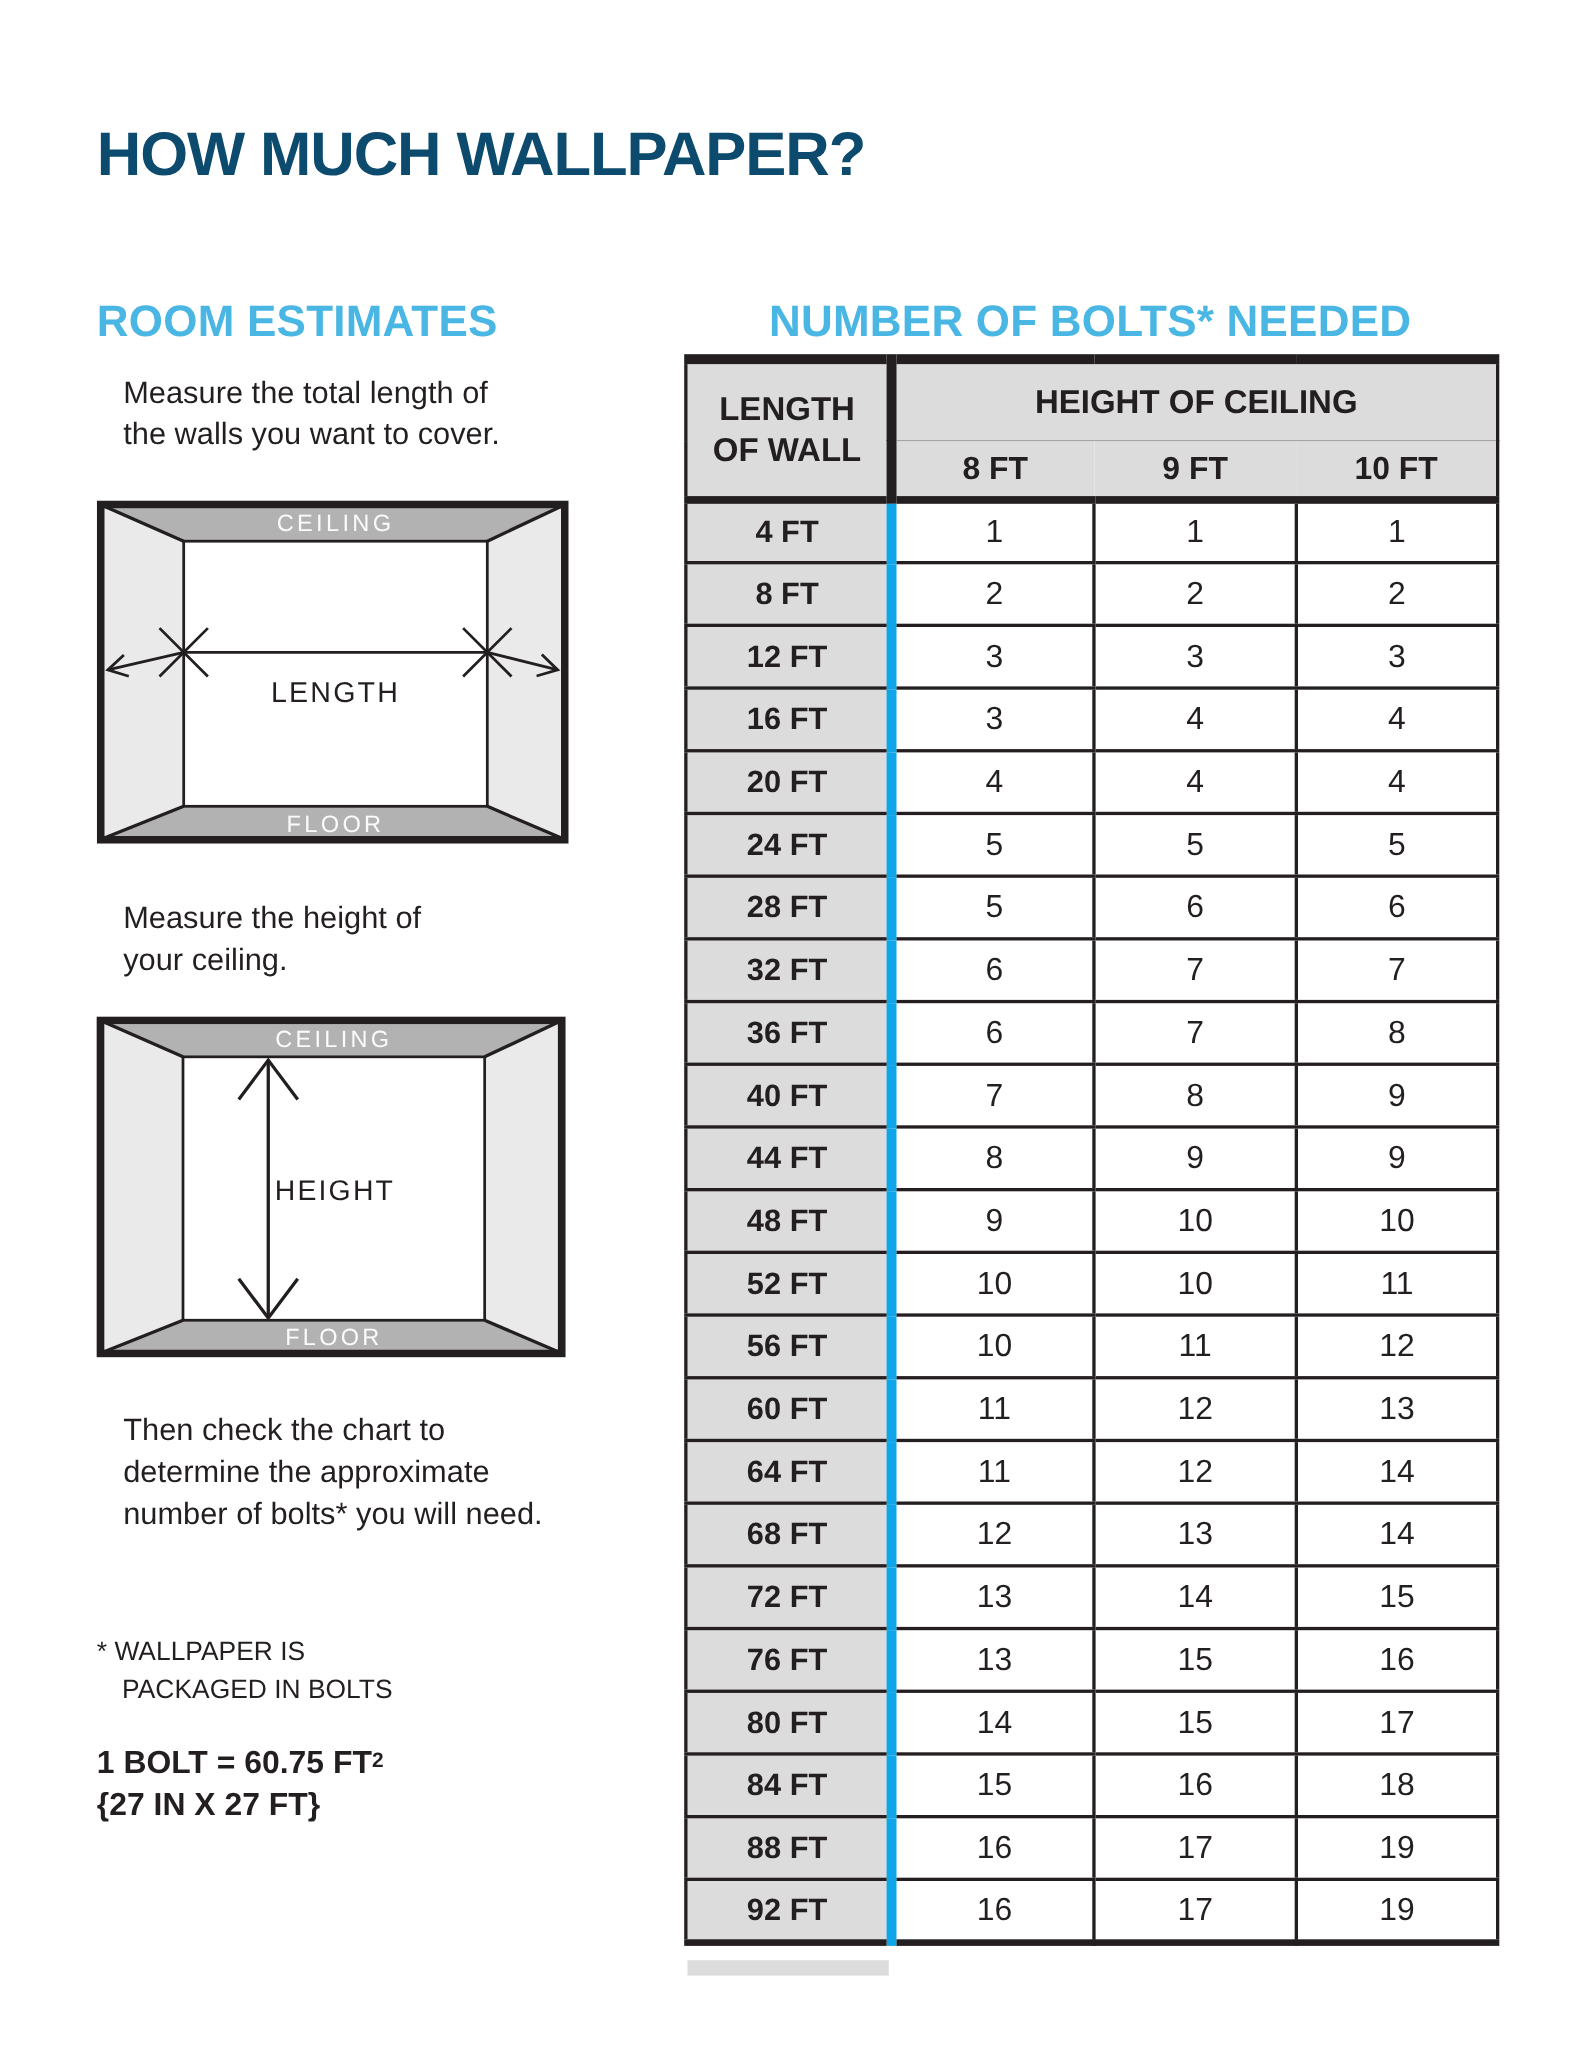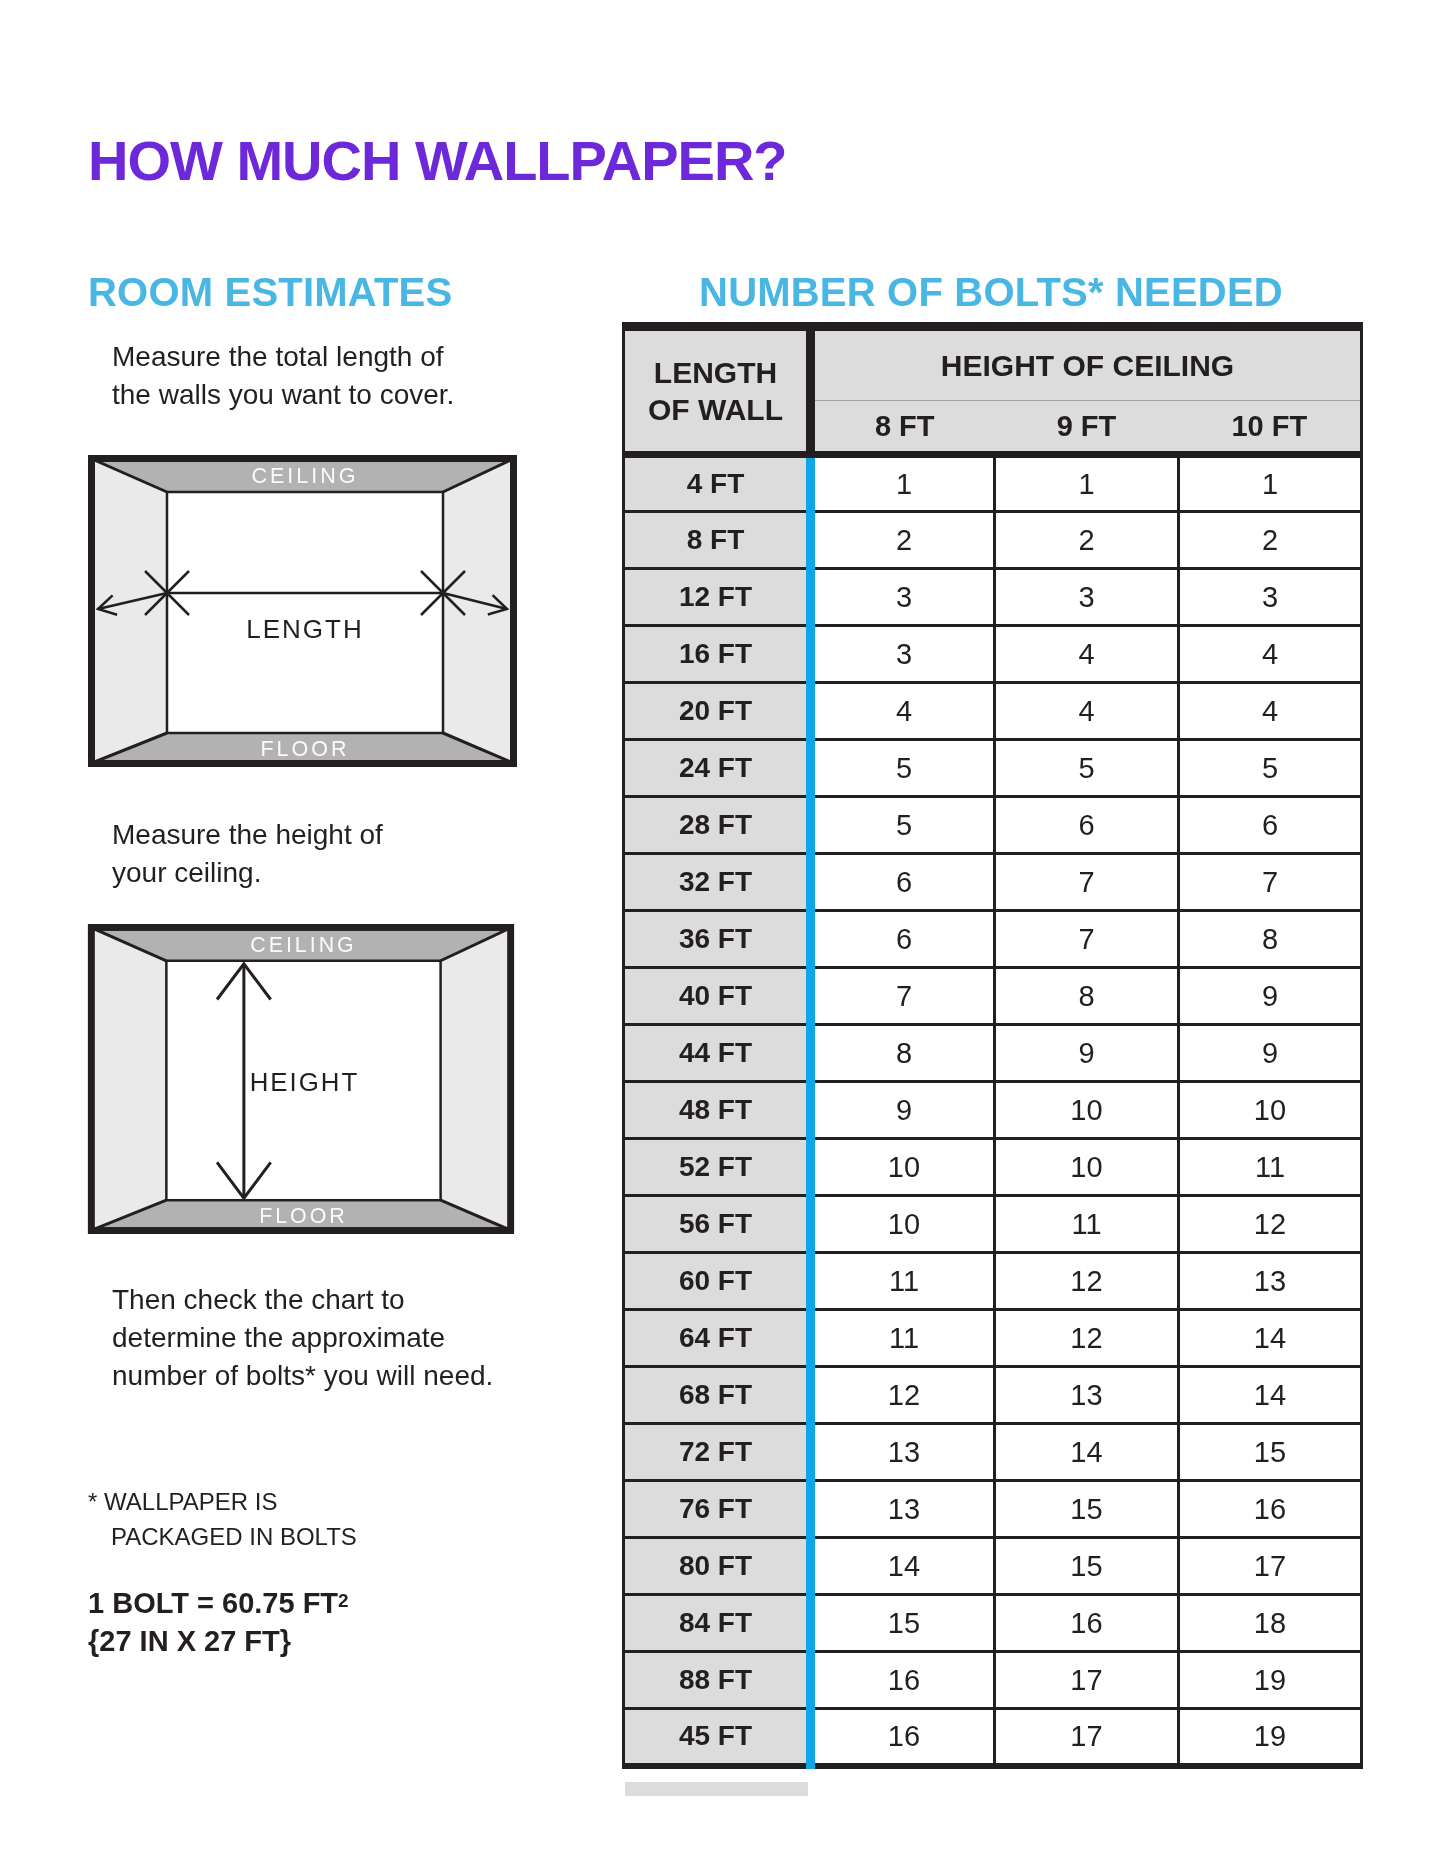--- a/index.html
+++ b/index.html
@@ -2,22 +2,22 @@
 <html><head>
 <meta charset="utf-8">
 <style>
   * { margin:0; padding:0; box-sizing:border-box; }
   body { background:#ffffff; }
   .page {
     position:relative; width:1445px; height:1870px; background:#ffffff;
     font-family:"Liberation Sans", sans-serif; color:#231f20; overflow:hidden;
   }
   .page-title {
-    position:absolute; left:88px; top:128px;
-    font-size:56px; font-weight:bold; letter-spacing:-1px; color:#6d28d9;
+    position:absolute; left:88px; top:107px;
+    font-size:56px; font-weight:bold; letter-spacing:-1px; color:#0c4a6e;
     white-space:nowrap;
   }
   .section-heading {
     position:absolute; font-size:40px; font-weight:bold; color:#4ab6e3;
     white-space:nowrap; letter-spacing:0.2px;
   }
   #room-estimates-heading { left:88px; top:270px; }
   #bolts-needed-heading { left:622px; top:270px; width:738px; text-align:center; }
   .para {
     position:absolute; left:88px; font-size:28px; line-height:38px; color:#231f20;margin-left:24px;
@@ -312,21 +312,21 @@
           <td>16</td>
           <td>18</td>
         </tr>
         <tr>
           <th>88 FT</th>
           <td>16</td>
           <td>17</td>
           <td>19</td>
         </tr>
         <tr>
-          <th>45 FT</th>
+          <th>92 FT</th>
           <td>16</td>
           <td>17</td>
           <td>19</td>
         </tr>
       </tbody>
   </table>
   <div class="gray-tail"></div>
 
 </div>
 

